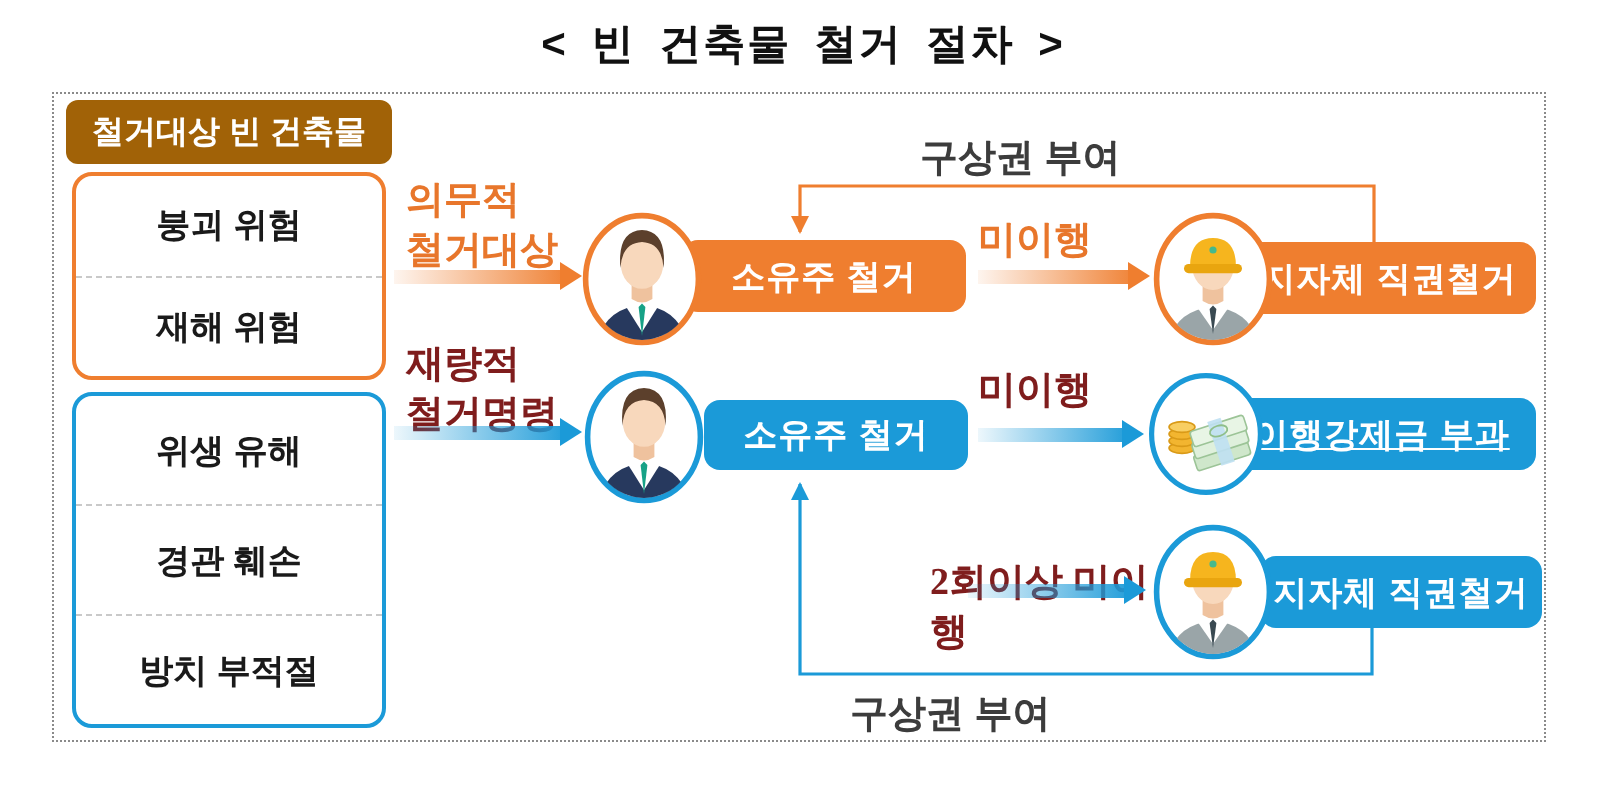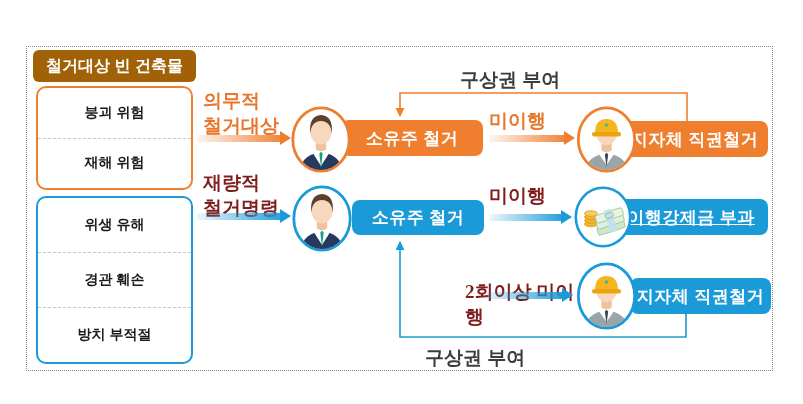--- a/index.html
+++ b/index.html
@@ -22,21 +22,21 @@
     display:flex;align-items:center;justify-content:center;
   }
   .sb-group{
     position:absolute;left:36px;width:157px;background:#fff;border-radius:10px;
     box-sizing:border-box;display:flex;flex-direction:column;
   }
   .grp-hazard{top:86px;height:104px;border:2px solid #ef7e2f;}
   .grp-nuisance{top:196px;height:168px;border:2px solid #1b9ad8;}
   .sb-cell{
     flex:1;display:flex;align-items:center;justify-content:center;
-    font-size:14px;font-weight:bold;color:#1a1a1a;
+    font-size:17px;font-weight:bold;color:#1a1a1a;
   }
   .sb-cell + .sb-cell{border-top:1px dashed #c9c9c9;}
   
   .flabel{position:absolute;text-align:left;font-size:19px;font-weight:bold;line-height:1.3;}
   .flabel.orange{color:#e8762b;}
   .flabel.blue{color:#7f1d1d;}
   .flabel.dark{color:#3c3c3c;}
   .pre{white-space:pre-line;}
   
   .pbox{
@@ -57,20 +57,21 @@
   
   .avatar{position:absolute;z-index:3;}
   
   .overlay{position:absolute;left:0;top:0;width:803px;height:404px;z-index:1;pointer-events:none;}
 </style>
 </head>
 <body>
 
 <div class="canvas">
 
+  <div class="title">&lt; 빈 건축물 철거 절차 &gt;</div>
   <div class="frame"></div>
 
   <svg class="overlay">
     <defs>
       <marker id="arrO" markerWidth="10" markerHeight="10" refX="8" refY="4.5" orient="auto" markerUnits="userSpaceOnUse">
         <path d="M0 0 L9 4.5 L0 9 Z" fill="#ef7e2f"></path>
       </marker>
       <marker id="arrB" markerWidth="10" markerHeight="10" refX="8" refY="4.5" orient="auto" markerUnits="userSpaceOnUse">
         <path d="M0 0 L9 4.5 L0 9 Z" fill="#1b9ad8"></path>
       </marker>

